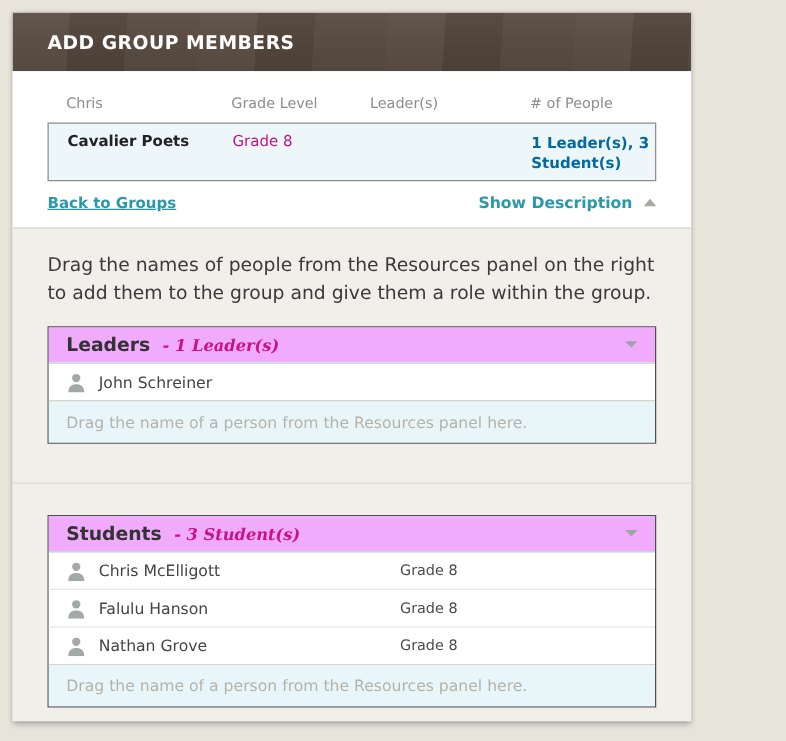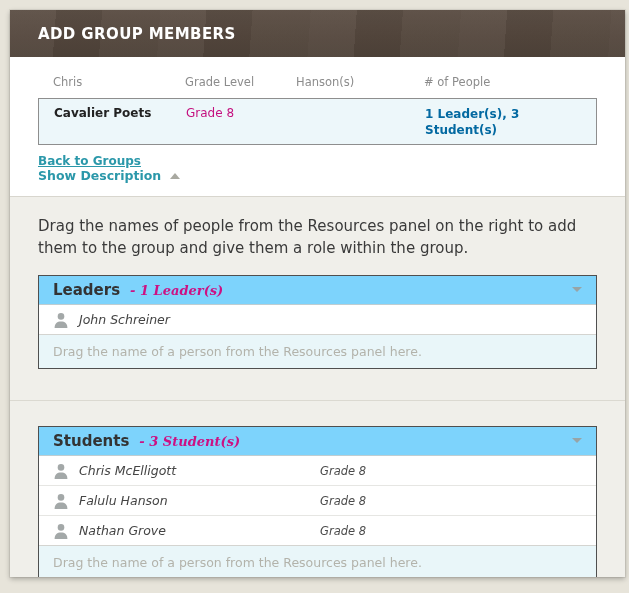--- a/index.html
+++ b/index.html
@@ -3,21 +3,21 @@
 <meta charset="utf-8">
 <style>
   * { margin:0; padding:0; box-sizing:border-box; }
   html,body { width:629px; height:593px; }
   body {
     background:#e7e4da;
     font-family:"DejaVu Sans","Liberation Sans",sans-serif;
     position:relative; overflow:hidden;
   }
   .card {
-    position:absolute; left:10px; top:10px; width:615px; height:567px;
+    position:absolute; left:10px; top:10px; width:543px; height:567px;
     background:#ffffff; display:flex; flex-direction:column;
     box-shadow:0 2px 5px rgba(0,0,0,.28), 0 0 0 1px rgba(0,0,0,.05);
     overflow:hidden;
   }
   
   .app-header {
     height:47px; flex:0 0 47px; display:flex; align-items:center;
     padding-left:28px;
     background:
       repeating-linear-gradient(94deg, rgba(255,255,255,.035) 0 46px, rgba(0,0,0,.05) 46px 92px, rgba(255,255,255,.02) 92px 150px),
@@ -31,48 +31,48 @@
   .col-head { color:#8c8c8c; font-size:11.5px; padding:6px 0 9px 0; }
   .col-head.first { padding-left:15px; }
   .group-row {
     border:1px solid #8e8e8e; background:#edf7fa; min-height:40px;
     padding:7px 0 6px 0; align-items:flex-start;
   }
   .cell { font-size:12px; color:#333; }
   .cell-name { font-weight:bold; color:#222; padding-left:15px; }
   .cell-grade { color:#c4117f; }
   .cell-people { color:#0369a1; font-weight:bold; max-width:152px; overflow-wrap:break-word; line-height:1.35; }
-  .links-row { display:flex; justify-content:space-between; align-items:flex-start; margin-top:9px; padding-bottom:13px;flex-direction:column; }
+  .links-row { display:flex; justify-content:space-between; align-items:flex-end; margin-top:9px; padding-bottom:13px; }
   .back-link { color:#2b98aa; font-size:12px; font-weight:bold; text-decoration:underline; cursor:pointer; }
   .show-desc { display:flex; align-items:center; cursor:pointer; }
   .show-desc-label { color:#2b98aa; font-size:12.5px; font-weight:bold; }
   .tri-up { width:0; height:0; border-left:5px solid transparent; border-right:5px solid transparent;
     border-bottom:6px solid #a9a9a1; margin-left:9px; }
 
   
   .section1 { background:#f0efea; border-top:1px solid #d8d6ce; padding:19px 28px 31px 28px; }
   .section2 { background:#f0efea; border-top:1px solid #dbd9d1; padding:25px 28px 0 28px; flex:1; }
   .instructions { color:#3a3a3a; font-size:15px; line-height:1.45; max-width:575px; margin-bottom:15px; }
 
   
   .panel { border:1px solid #4f4f4f; background:#fff; }
   .panel-header {
-    background:#7dd3fc; display:flex; align-items:baseline;
+    background:#f0abfc; display:flex; align-items:baseline;
     padding:5px 14px 5px 14px; cursor:pointer;
   }
   .panel-title { font-size:15px; font-weight:bold; color:#333; }
   .panel-count {
     font-family:"DejaVu Serif","Liberation Serif",serif;
     font-style:italic; font-weight:bold; font-size:13px; color:#cc1183; margin-left:10px;
   }
   .tri-down { width:0; height:0; border-left:5px solid transparent; border-right:5px solid transparent;
     border-top:5px solid #98a4a6; margin-left:auto; align-self:center; }
   .member-row {
-    display:flex; align-items:center; position:relative;
-    padding:7px 14px 6px 14px; border-top:1px solid #e6e6e3; background:#fff;font-style:italic;
+    display:flex; align-items:flex-start; position:relative;
+    padding:7px 14px 6px 14px; border-top:1px solid #e6e6e3; background:#fff;
   }
   .member-row.first { border-top:1px solid #bfcdd1; }
   .person-icon { width:16px; height:16px; flex:0 0 16px; }
   .member-name { font-size:12.5px; color:#444; margin-left:10px; }
   .member-grade { position:absolute; left:281px; font-size:11.5px; color:#4a4a4a; }
   .dropzone {
     background:#e9f6f9; border-top:1px solid #d4d4d0;
     padding:9px 14px; color:#b3b3ab; font-size:12.5px;
   }
 </style>
@@ -82,21 +82,21 @@
 <div class="card">
 
   <div class="app-header">
     <div class="app-title">ADD GROUP MEMBERS</div>
   </div>
 
   <div class="summary">
     <div class="grid-row">
       <div class="col-head first">Chris</div>
       <div class="col-head">Grade Level</div>
-      <div class="col-head">Hanson(s)</div>
+      <div class="col-head">Leader(s)</div>
       <div class="col-head"># of People</div>
     </div>
     <div class="grid-row group-row">
       <div class="cell cell-name">Cavalier Poets</div>
       <div class="cell cell-grade">Grade 8</div>
       <div class="cell"></div>
       <div class="cell cell-people">1 Leader(s), 3 Student(s)</div>
     </div>
     <div class="links-row">
       <a class="back-link">Back to Groups</a>

